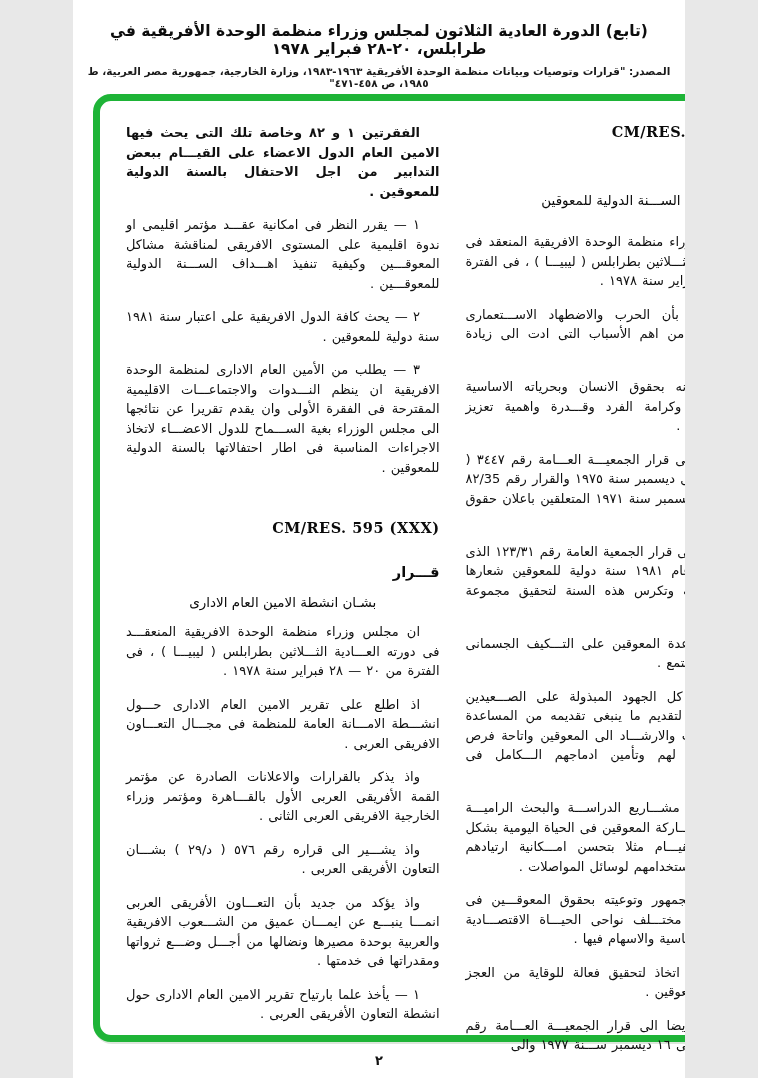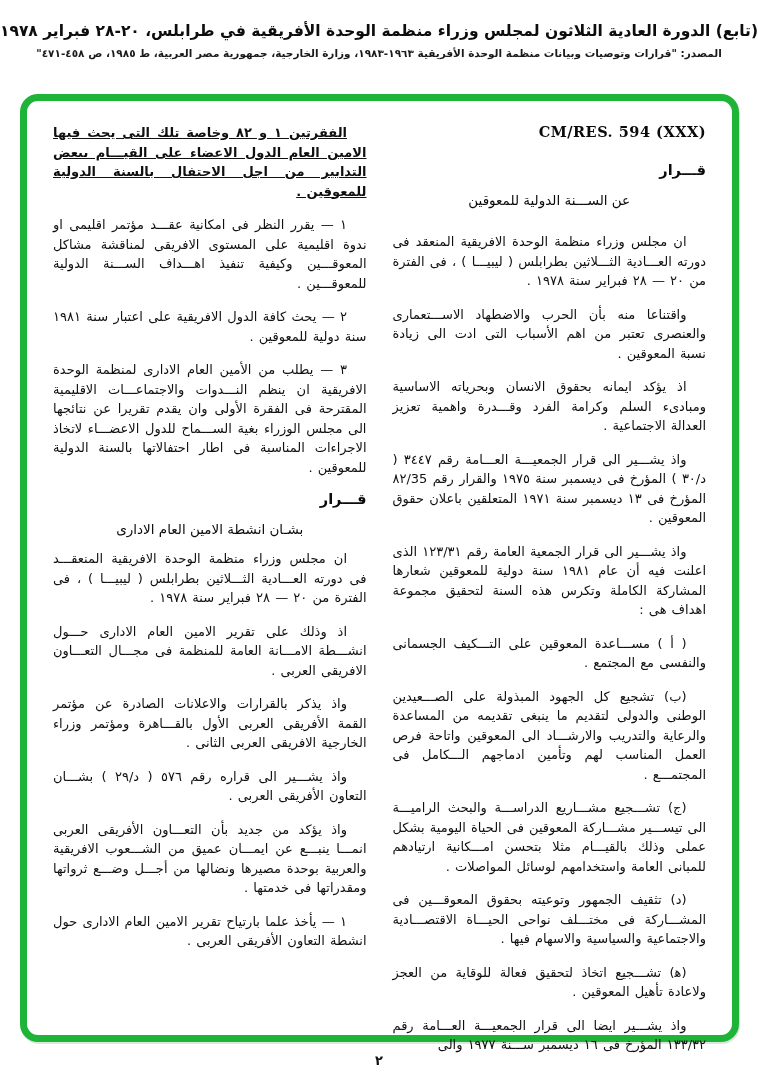--- a/index.html
+++ b/index.html
@@ -1,19 +1,19 @@
 <!DOCTYPE html>
 <html lang="ar"><head>
 <meta charset="utf-8">
 <style>
   * { margin:0; padding:0; box-sizing:border-box; }
   html,body { background:#e8e8e8; }
   .page {
     position:relative;
-    width:758px; height:1078px;
+    width:612px; height:1078px;
     margin:0 auto;
     background:#ffffff;
     font-family:"DejaVu Sans", sans-serif;
     color:#111;
     overflow:hidden;
   }
   
   .header { position:absolute; top:22px; left:0; right:0; text-align:center; direction:rtl; }
   .header-line1 {
     font-size:15.5px; font-weight:bold; letter-spacing:0; color:#0d0d0d;
@@ -55,21 +55,21 @@
   .para {
     direction:rtl;
     text-align:justify;
     font-size:13px;
     line-height:19.5px;
     text-indent:1.5em;
     margin-bottom:14px;
     color:#101010;
     word-spacing:1px;
   }
-  .para.bold { font-weight:bold;text-decoration:underline; }
+  .para.bold { font-weight:bold; }
   
   .page-number {
     position:absolute; bottom:10px; left:0; right:0;
     text-align:center; font-size:13px; font-weight:bold; color:#111;
   }
 </style>
 </head>
 <body>
 
 <div class="page">
@@ -98,24 +98,25 @@
         <div class="para">(ﻫ) تشـــجيع اتخاذ لتحقيق فعالة للوقاية من العجز ولاعادة تأهيل المعوقين .</div>
         <div class="para">واذ يشـــير ايضا الى قرار الجمعيـــة العـــامة رقم ١٣٣/٣٢ المؤرخ فى ١٦ ديسمبر ســـنة ١٩٧٧ والى</div>
       </div>
 
       <div class="col">
         <div class="para bold">الفقرتين ١ و ٨٢ وخاصة تلك التى يحث فيها الامين العام الدول الاعضاء على القيـــام ببعض التدابير من اجل الاحتفال بالسنة الدولية للمعوقين .</div>
         <div class="para">١ — يقرر النظر فى امكانية عقـــد مؤتمر اقليمى او ندوة اقليمية على المستوى الافريقى لمناقشة مشاكل المعوقـــين وكيفية تنفيذ اهـــداف الســـنة الدولية للمعوقـــين .</div>
         <div class="para">٢ — يحث كافة الدول الافريقية على اعتبار سنة ١٩٨١ سنة دولية للمعوقين .</div>
         <div class="para">٣ — يطلب من الأمين العام الادارى لمنظمة الوحدة الافريقية ان ينظم النـــدوات والاجتماعـــات الاقليمية المقترحة فى الفقرة الأولى وان يقدم تقريرا عن نتائجها الى مجلس الوزراء بغية الســـماح للدول الاعضـــاء لاتخاذ الاجراءات المناسبة فى اطار احتفالاتها بالسنة الدولية للمعوقين .</div>
 
+        <div class="res-id left-col-id">CM/RES. 595 (XXX)</div>
         <div class="h-title">قـــرار</div>
         <div class="h-subject">بشـان انشطة الامين العام الادارى</div>
         <div class="para">ان مجلس وزراء منظمة الوحدة الافريقية المنعقـــد فى دورته العـــادية الثـــلاثين بطرابلس ( ليبيـــا ) ، فى الفترة من ٢٠ — ٢٨ فبراير سنة ١٩٧٨ .</div>
-        <div class="para">اذ وذلك على تقرير الامين العام الادارى حـــول انشـــطة الامـــانة العامة للمنظمة فى مجـــال التعـــاون الافريقى العربى .</div>
+        <div class="para">اذ اطلع على تقرير الامين العام الادارى حـــول انشـــطة الامـــانة العامة للمنظمة فى مجـــال التعـــاون الافريقى العربى .</div>
         <div class="para">واذ يذكر بالقرارات والاعلانات الصادرة عن مؤتمر القمة الأفريقى العربى الأول بالقـــاهرة ومؤتمر وزراء الخارجية الافريقى العربى الثانى .</div>
         <div class="para">واذ يشـــير الى قراره رقم ٥٧٦ ( د/٢٩ ) بشـــان التعاون الأفريقى العربى .</div>
         <div class="para">واذ يؤكد من جديد بأن التعـــاون الأفريقى العربى انمـــا ينبـــع عن ايمـــان عميق من الشـــعوب الافريقية والعربية بوحدة مصيرها ونضالها من أجـــل وضـــع ثرواتها ومقدراتها فى خدمتها .</div>
         <div class="para">١ — يأخذ علما بارتياح تقرير الامين العام الادارى حول انشطة التعاون الأفريقى العربى .</div>
       </div>
 
     </div>
   </div>
 
   <div class="page-number">٢</div>

